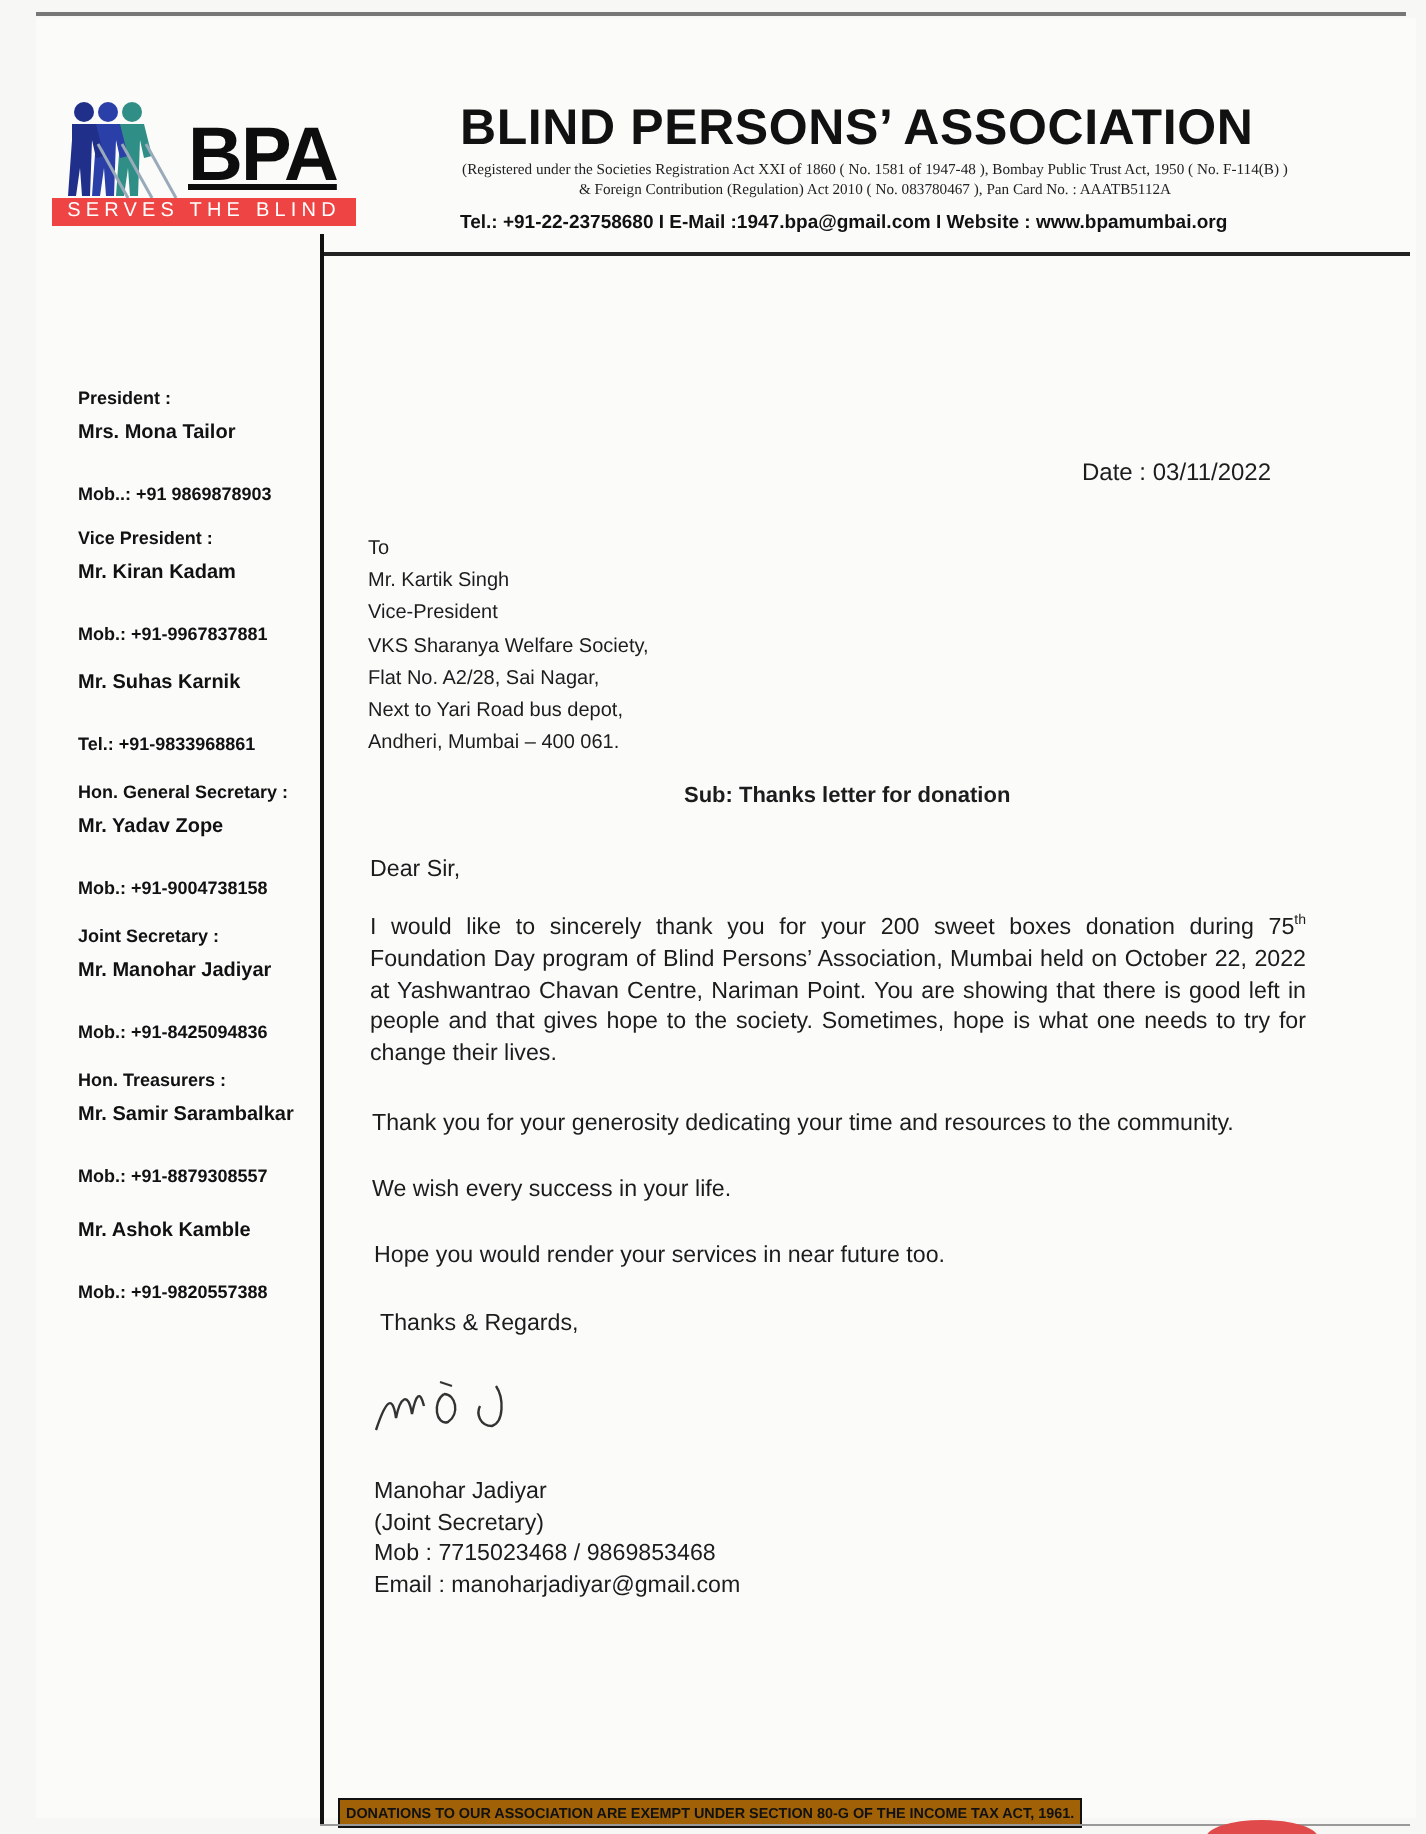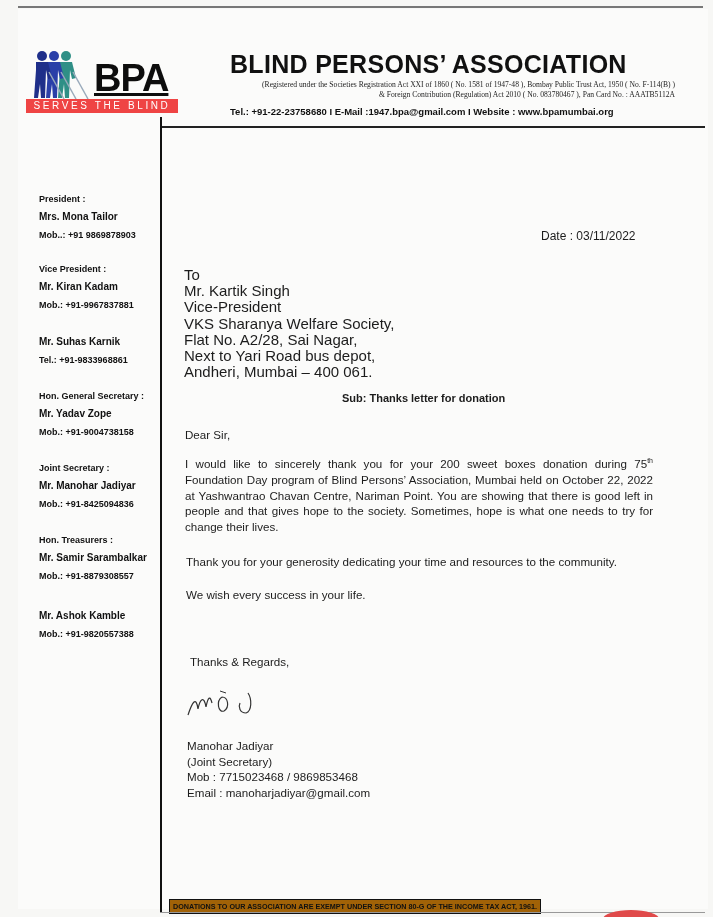--- a/index.html
+++ b/index.html
@@ -13,39 +13,39 @@
 
   
   .logo { position:absolute; left:26px; top:50px; width:152px; height:66px; }
   .logo svg { position:absolute; left:6px; top:0; }
   .logo-bpa { position:absolute; left:68px; top:8px; font-size:38px; font-weight:bold; letter-spacing:-1px; color:#0d0d0d; line-height:40px;text-decoration:underline; }
   .logo-band { position:absolute; left:0; top:49px; width:152px; height:14px; background:#ef4444; color:#fff;
     font-size:10px; letter-spacing:2.6px; line-height:14px; text-align:center; }
 
   
   .org-name { position:absolute; left:230px; top:50px; font-size:25px; font-weight:bold; letter-spacing:0.3px; color:#111; white-space:nowrap; }
-  .reg-line { position:absolute; left:200px; top:80px; width:475px; font-family:"Liberation Serif", serif; font-size:7.6px; text-align:right; line-height:10px; color:#222; white-space:nowrap; }
+  .reg-line { position:absolute; left:200px; top:80px; width:475px; font-family:"Liberation Serif", serif; font-size:7.6px; text-align:center; line-height:10px; color:#222; white-space:nowrap; }
   .reg-line2 { top:90px; }
   .contact-line { position:absolute; left:230px; top:106px; font-size:9.5px; font-weight:bold; color:#111; white-space:nowrap; }
   .h-rule { position:absolute; left:160px; top:126px; width:545px; height:2px; background:#222; }
   .v-rule { position:absolute; left:160px; top:117px; width:2px; height:796px; background:#111; }
 
   
   .sidebar { position:absolute; left:39px; top:190px; width:120px; font-size:9.3px; color:#111; }
   .sb-group { position:absolute; left:0; white-space:nowrap; }
   .sb-line { height:18px; line-height:18px; }
   .sb-title { font-weight:bold; font-size:9px; }
   .sb-name { font-weight:bold; font-size:10px; }
-  .sb-mob { font-weight:bold; font-size:9px; }
+  .sb-mob { font-weight:bold; font-size:9px;margin-top:12px; }
 
   
   .letter { position:absolute; left:0; top:0; width:640px; height:917px; font-family:"Liberation Sans", sans-serif; font-size:11.6px; color:#1c1c1c; }
   .abs { position:absolute; white-space:nowrap; }
   .date { left:541px; top:229px; font-size:12px; }
-  .addr { left:184px; top:267px; line-height:16.2px; white-space:pre-line; font-size:15px; }
+  .addr { left:184px; top:267px; line-height:16.2px; white-space:pre-line; font-size:10px; }
   .subject { left:342px; top:392px; font-weight:bold; font-size:11px; }
   .salutation { left:185px; top:428px; }
   .para { position:absolute; left:185px; top:456px; width:468px; line-height:15.8px; text-align:justify; white-space:normal; font-size:11.6px; }
   .para sup { font-size:7px; line-height:0; }
   .l1 { left:186px; top:555px; }
   .l2 { left:186px; top:588px; }
   .l3 { left:187px; top:621px; }
   .l4 { left:190px; top:655px; }
   .signature { position:absolute; left:186px; top:683px; }
   .sign-block { left:187px; top:738px; line-height:15.6px; white-space:pre-line; font-size:11.6px; }
@@ -130,20 +130,21 @@
 Vice-President
 VKS Sharanya Welfare Society,
 Flat No. A2/28, Sai Nagar,
 Next to Yari Road bus depot,
 Andheri, Mumbai – 400 061.</div>
   <div class="abs subject">Sub: Thanks letter for donation</div>
   <div class="abs salutation">Dear Sir,</div>
   <div class="para"><span>I would like to sincerely thank you for your 200 sweet boxes donation during 75</span><sup>th</sup><span> Foundation Day program of Blind Persons’ Association, Mumbai held on October 22, 2022 at Yashwantrao Chavan Centre, Nariman Point. You are showing that there is good left in people and that gives hope to the society. Sometimes, hope is what one needs to try for change their lives.</span></div>
   <div class="abs l1">Thank you for your generosity dedicating your time and resources to the community.</div>
   <div class="abs l2">We wish every success in your life.</div>
+  <div class="abs l3">Hope you would render your services in near future too.</div>
   <div class="abs l4">Thanks &amp; Regards,</div>
   <div class="signature">
     <svg width="90" height="40" viewBox="0 0 90 40">
       <path d="M2 32 C6 20 10 12 12 26 C14 16 18 12 20 24 C22 14 24 12 26 20" fill="none" stroke="#333" stroke-width="1.2"></path>
       <path d="M36 14 C30 18 32 30 38 28 C44 24 42 14 36 14" fill="none" stroke="#333" stroke-width="1.2"></path>
       <path d="M34 8 L40 10" fill="none" stroke="#333" stroke-width="1"></path>
       <path d="M62 10 C66 16 66 28 60 30 C54 30 52 24 54 20" fill="none" stroke="#333" stroke-width="1.2"></path>
     </svg>
   </div>
   <div class="abs sign-block">Manohar Jadiyar

